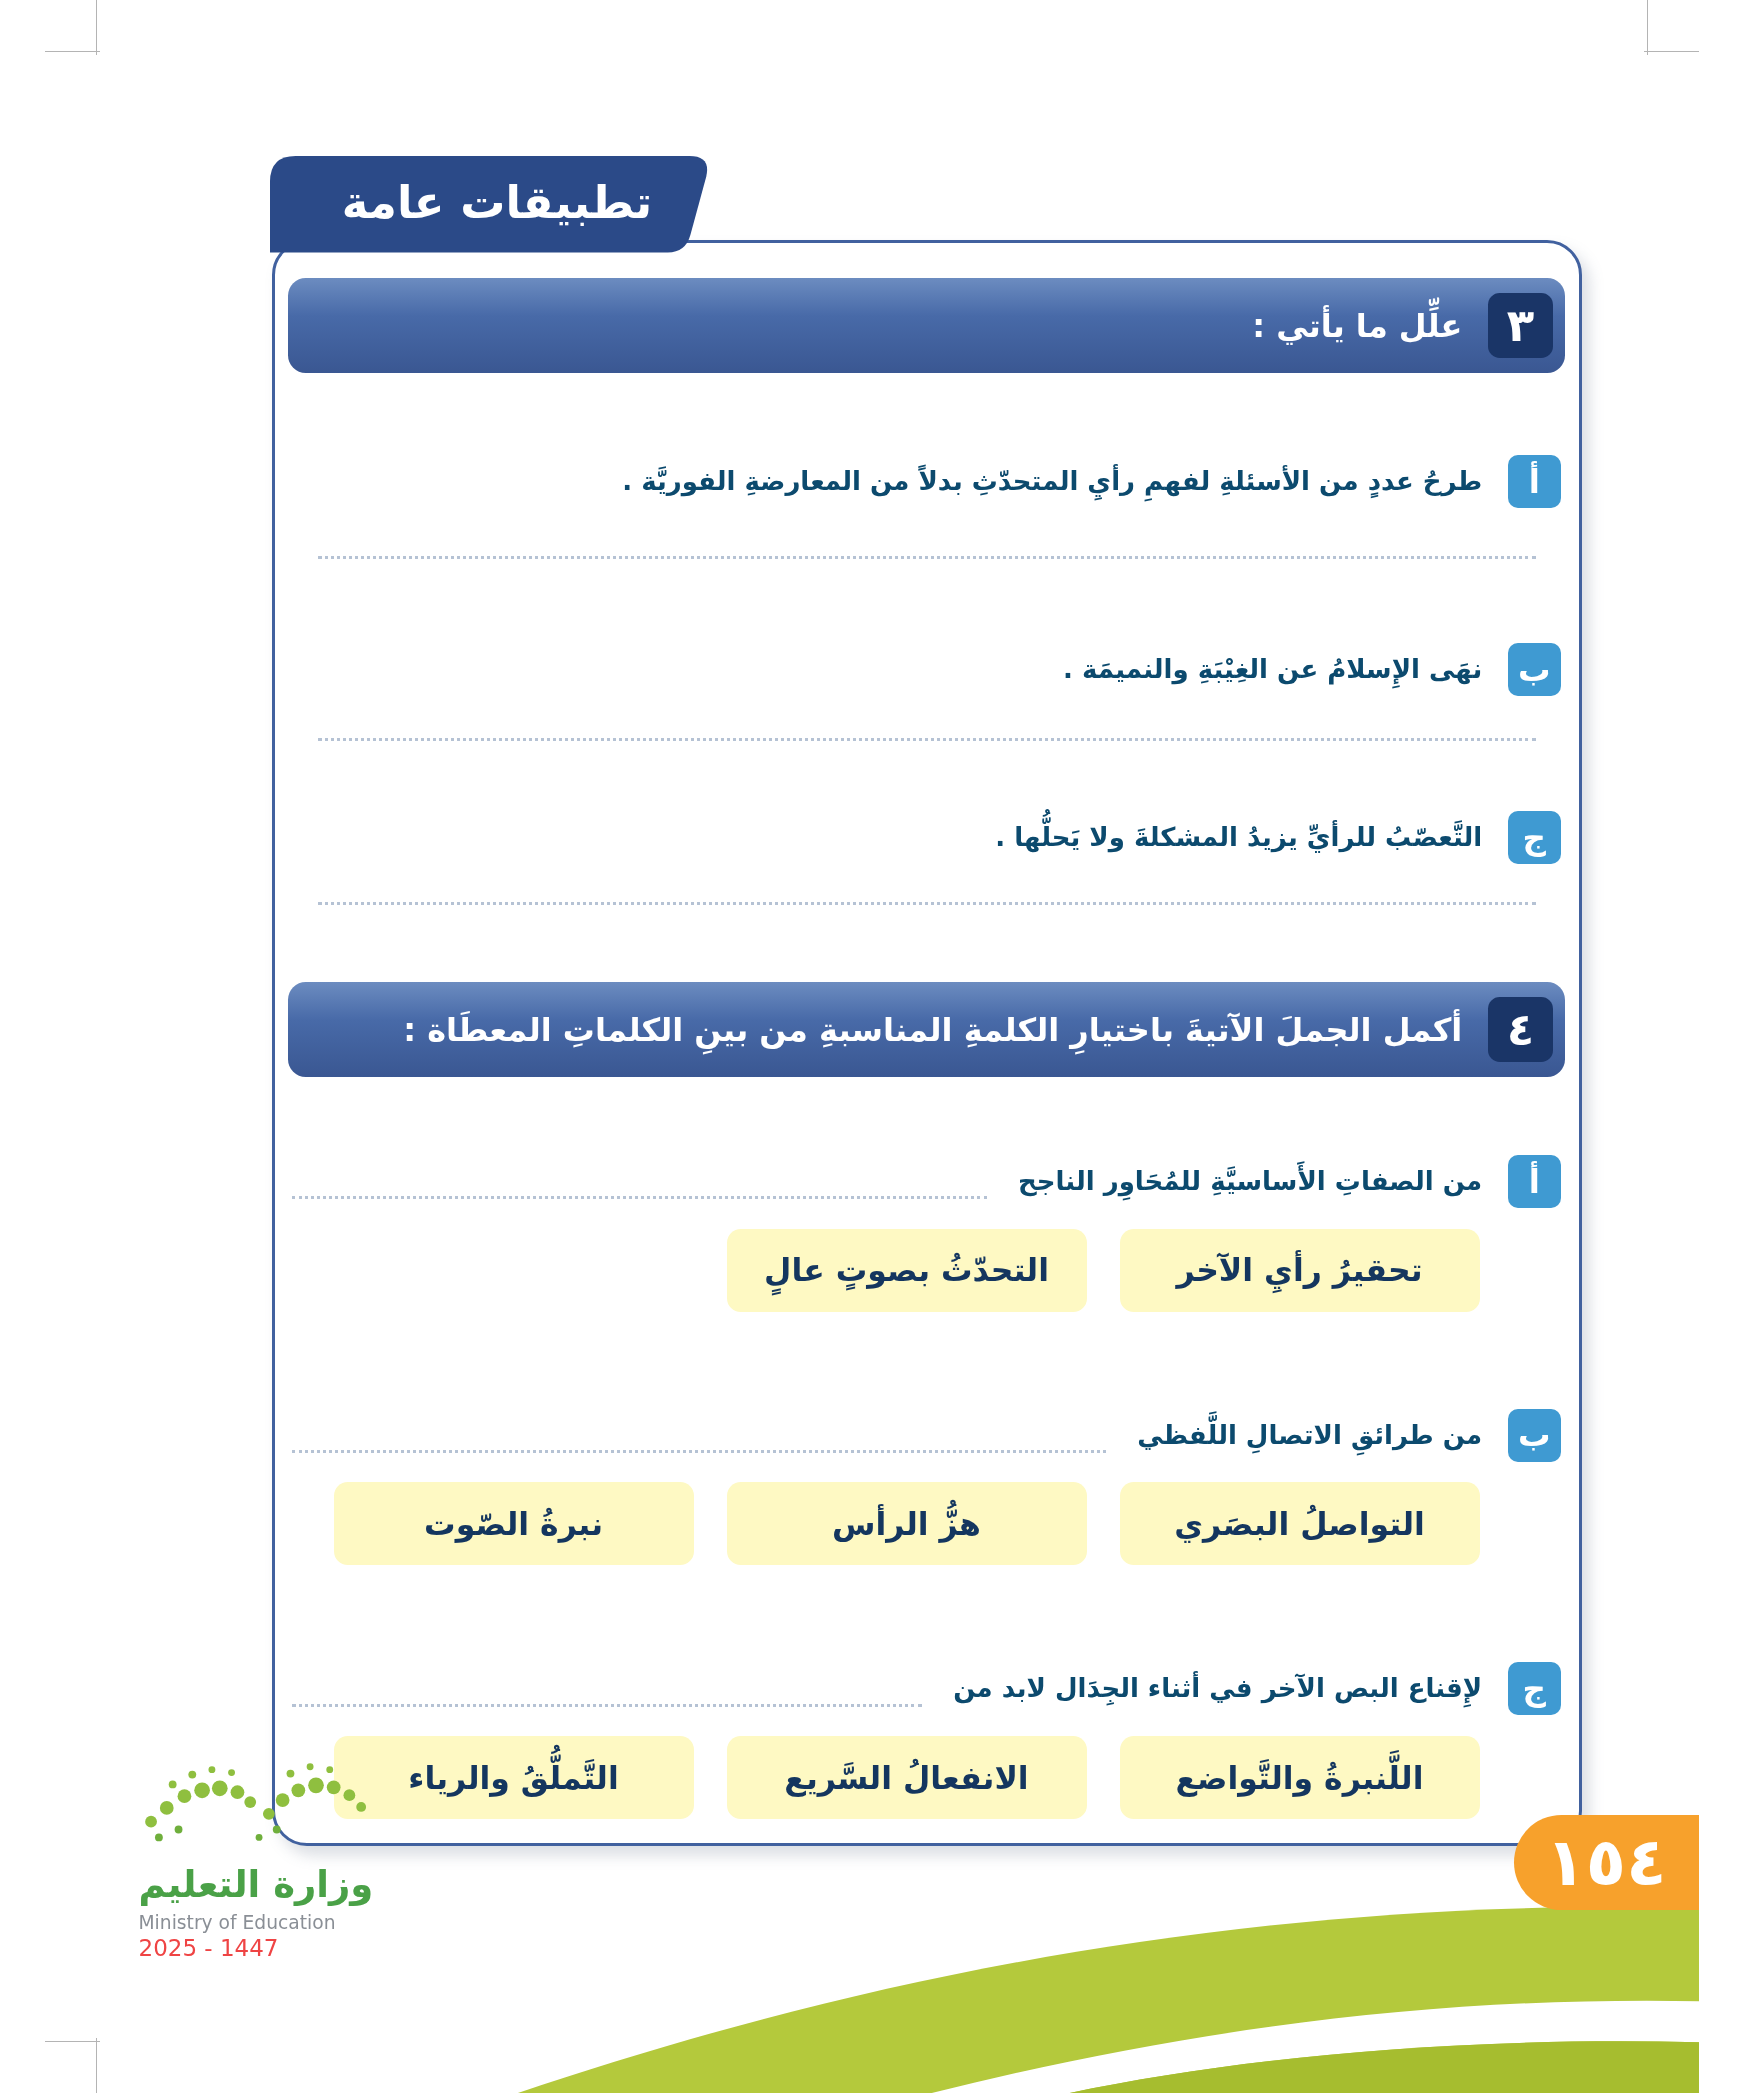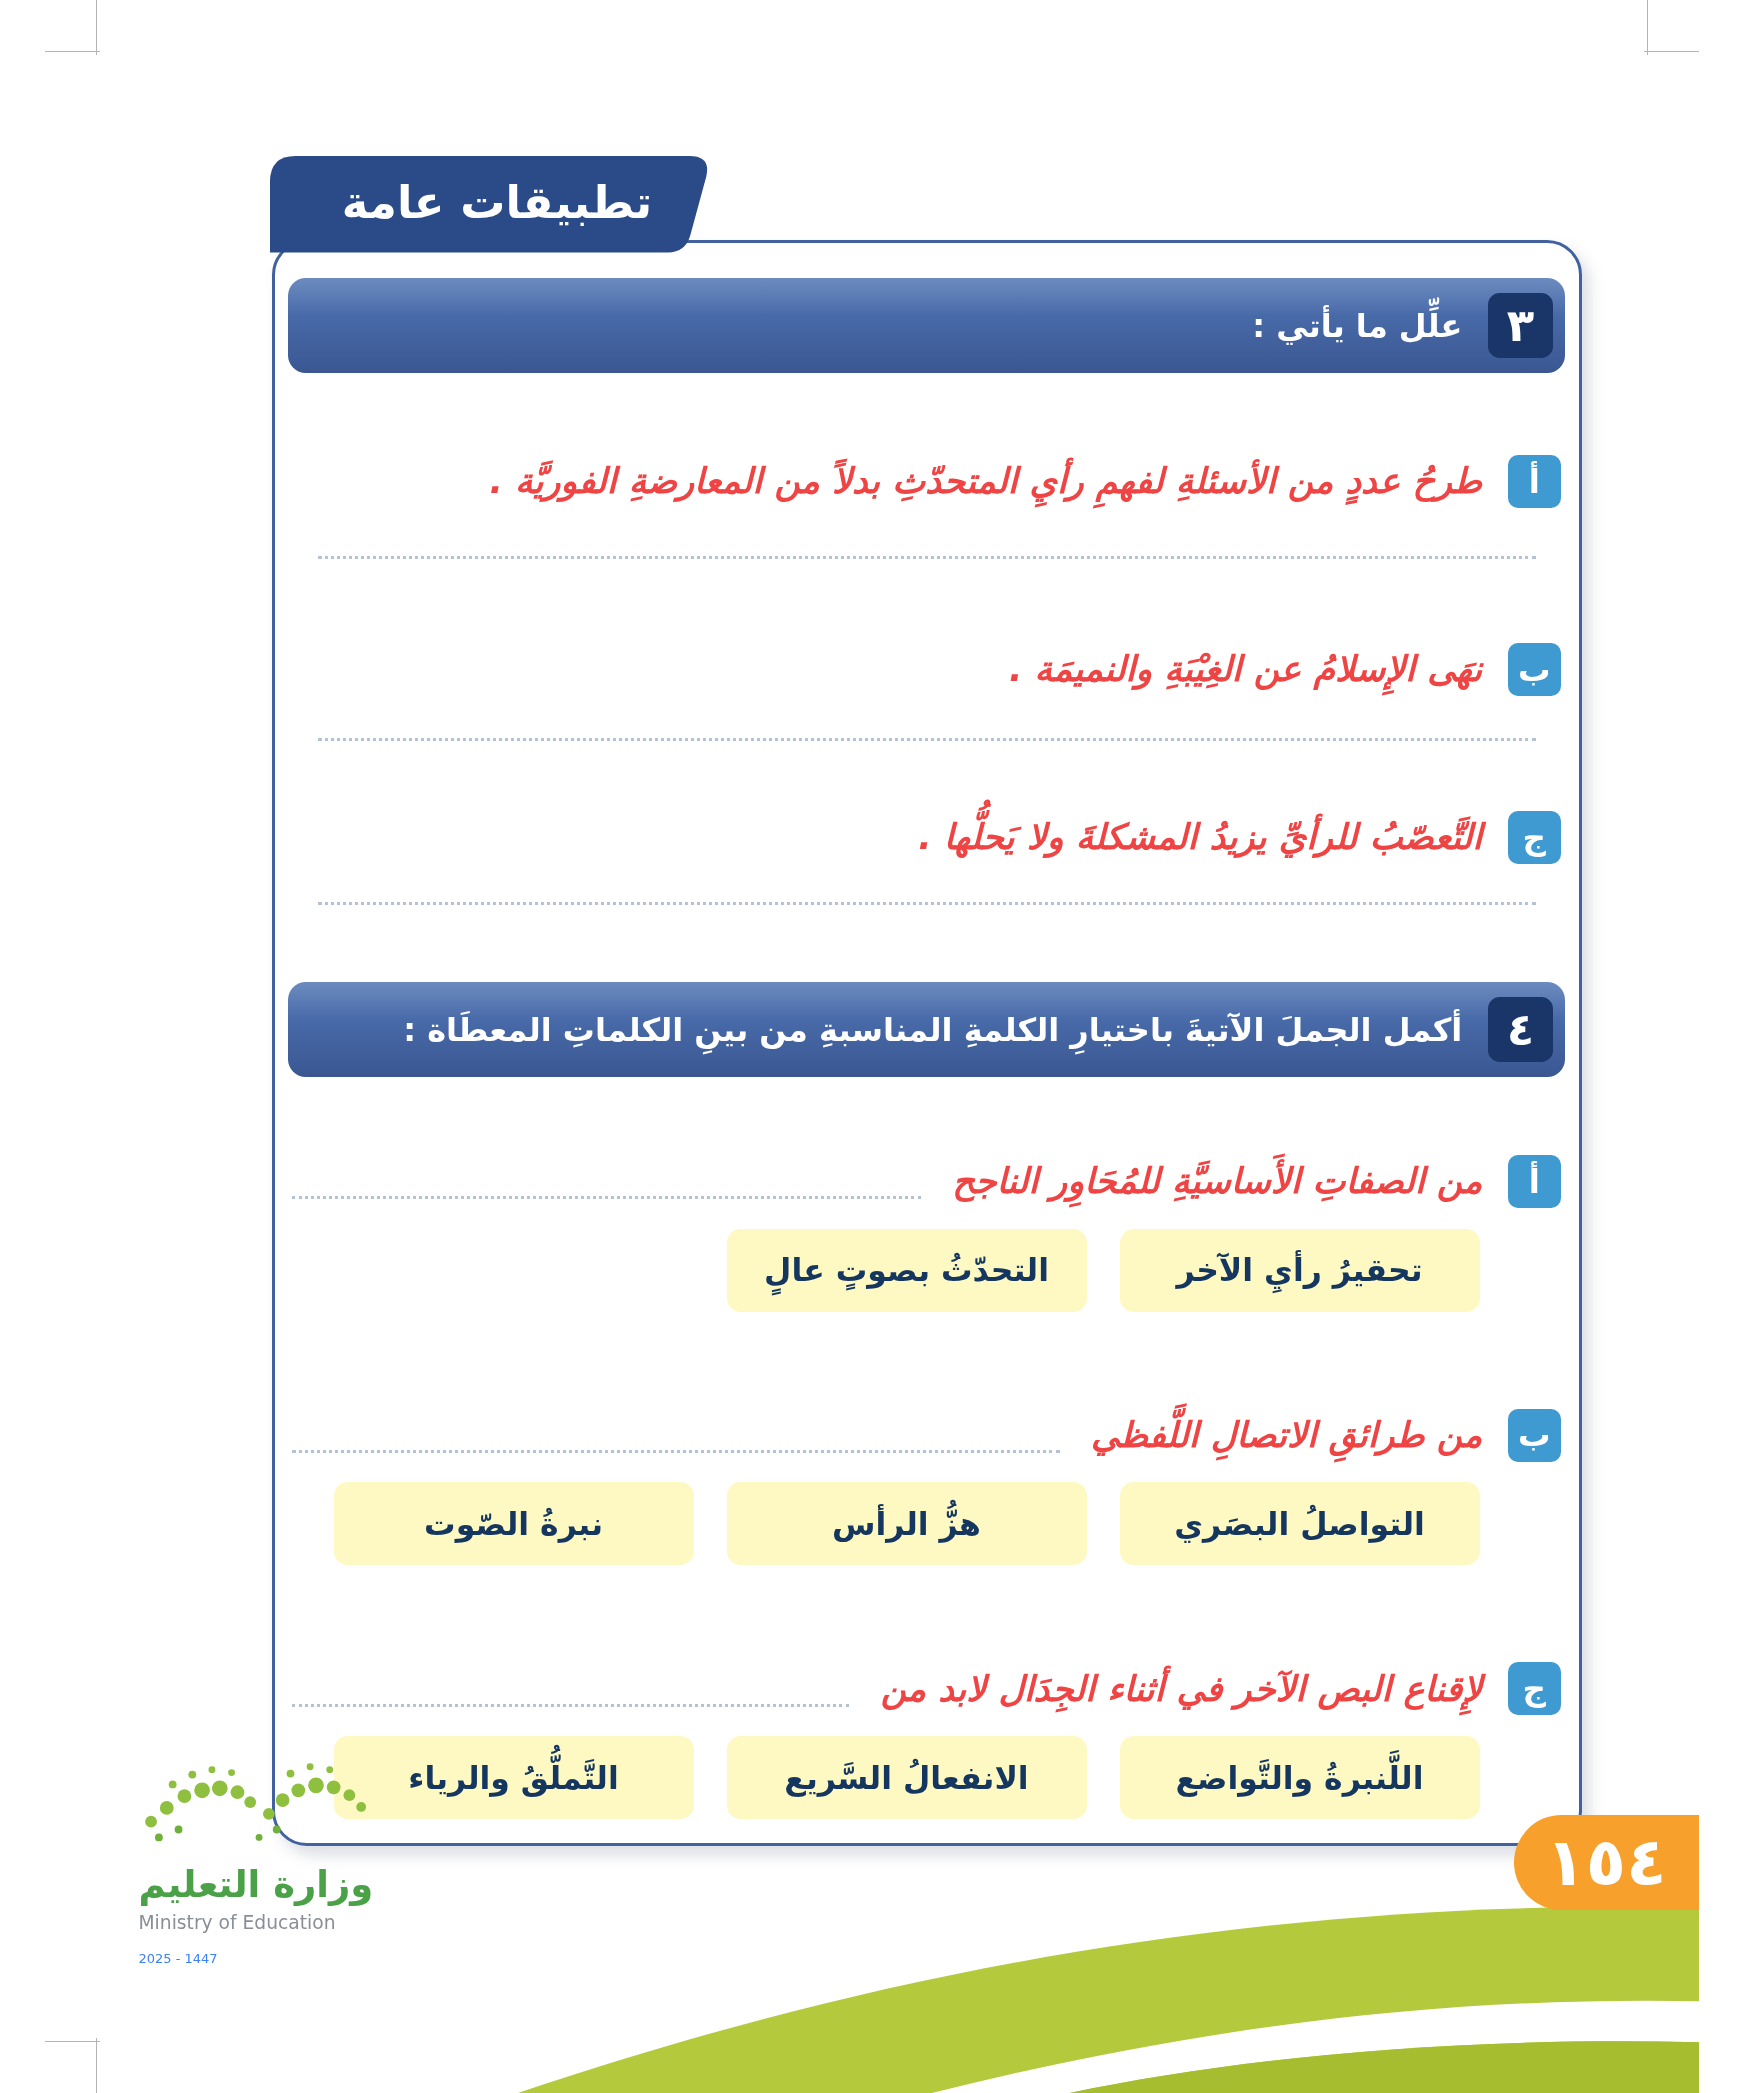--- a/index.html
+++ b/index.html
@@ -44,21 +44,21 @@
   .qtitle { color:#fff; font-size:32px; font-weight:bold; white-space:nowrap; }
 
   .item-row {
     display:flex; align-items:center; gap:25.6px; padding:0 17.7px; min-height:59px;
   }
   .letter-badge {
     width:53px; height:53px; border-radius:9.9px; background:#3f9ad2;
     color:#fff; font-size:32.5px; font-weight:bold; display:flex;
     align-items:center; justify-content:center; flex:0 0 auto;
   }
-  .item-text { color:#ef4444; font-size:35px; font-weight:bold; line-height:1.5;font-style:italic; }
+  .item-text { color:#0c4a6e; font-size:26px; font-weight:bold; line-height:1.5; }
 
   .dotline {
     border-bottom:3.9px dotted #b5c2d4; height:0; margin:45px 43px 0 43px;
   }
   .dot-fill {
     flex:1 1 auto; border-bottom:3.9px dotted #b5c2d4; align-self:flex-end;
     margin-bottom:11.8px; min-width:39px; margin-inline-start:5.9px;
   }
 
   .options {
@@ -85,21 +85,21 @@
   }
 
   
   .wave { position:absolute; left:0; bottom:0; width:1744px; height:266px; z-index:1; }
 
   
   .logo { position:absolute; left:94px; top:1751px; width:256px; z-index:2; }
   .logo .dots { display:block; }
   .logo .ar { color:#4aa147; font-size:37px; font-weight:bold; direction:rtl; text-align:left; margin-top:3.9px; }
   .logo .en { color:#8a8f96; font-size:18.7px; margin-top:5.9px; }
-  .logo .yr { color:#3b82f6; font-size:13px; margin-top:18px; }
+  .logo .yr { color:#ef4444; font-size:23px; margin-top:2px; }
 </style>
 </head>
 <body>
 
 <div class="page">
 
   <div class="crop v" style="left:51px; top:0;"></div>
   <div class="crop h" style="left:0; top:51px;"></div>
   <div class="crop v" style="right:51px; top:0;"></div>
   <div class="crop h" style="right:0; top:51px;"></div>

